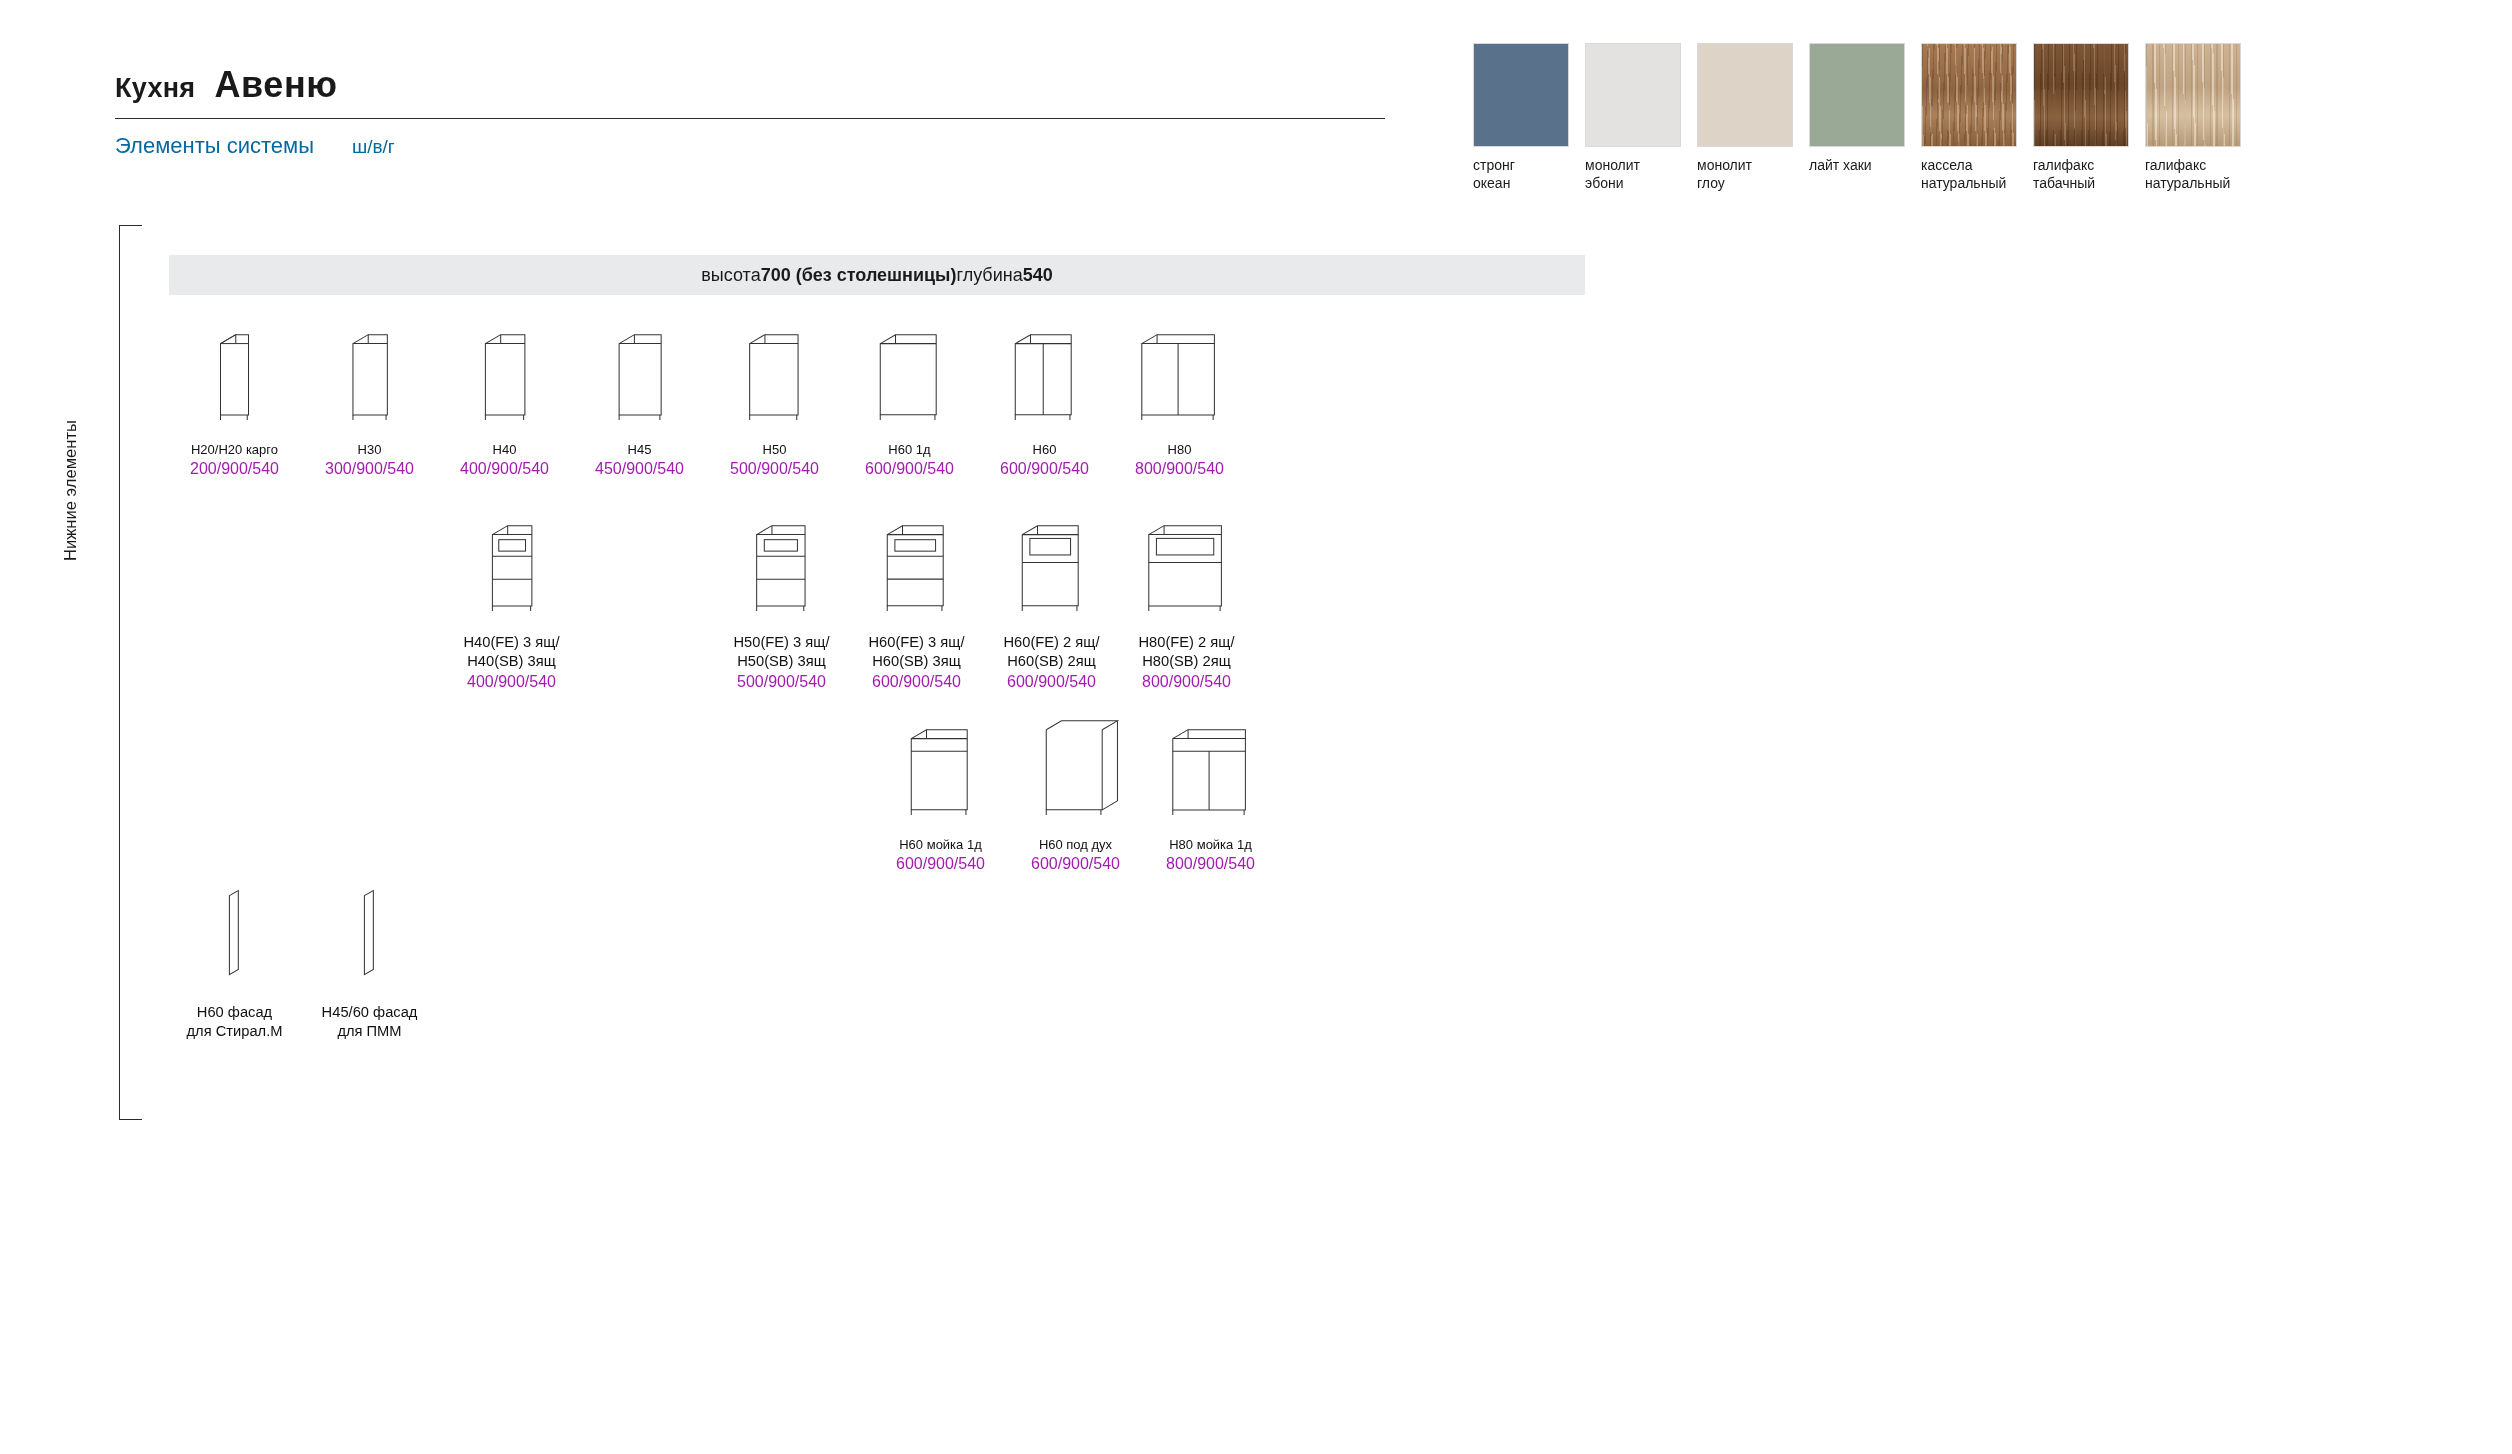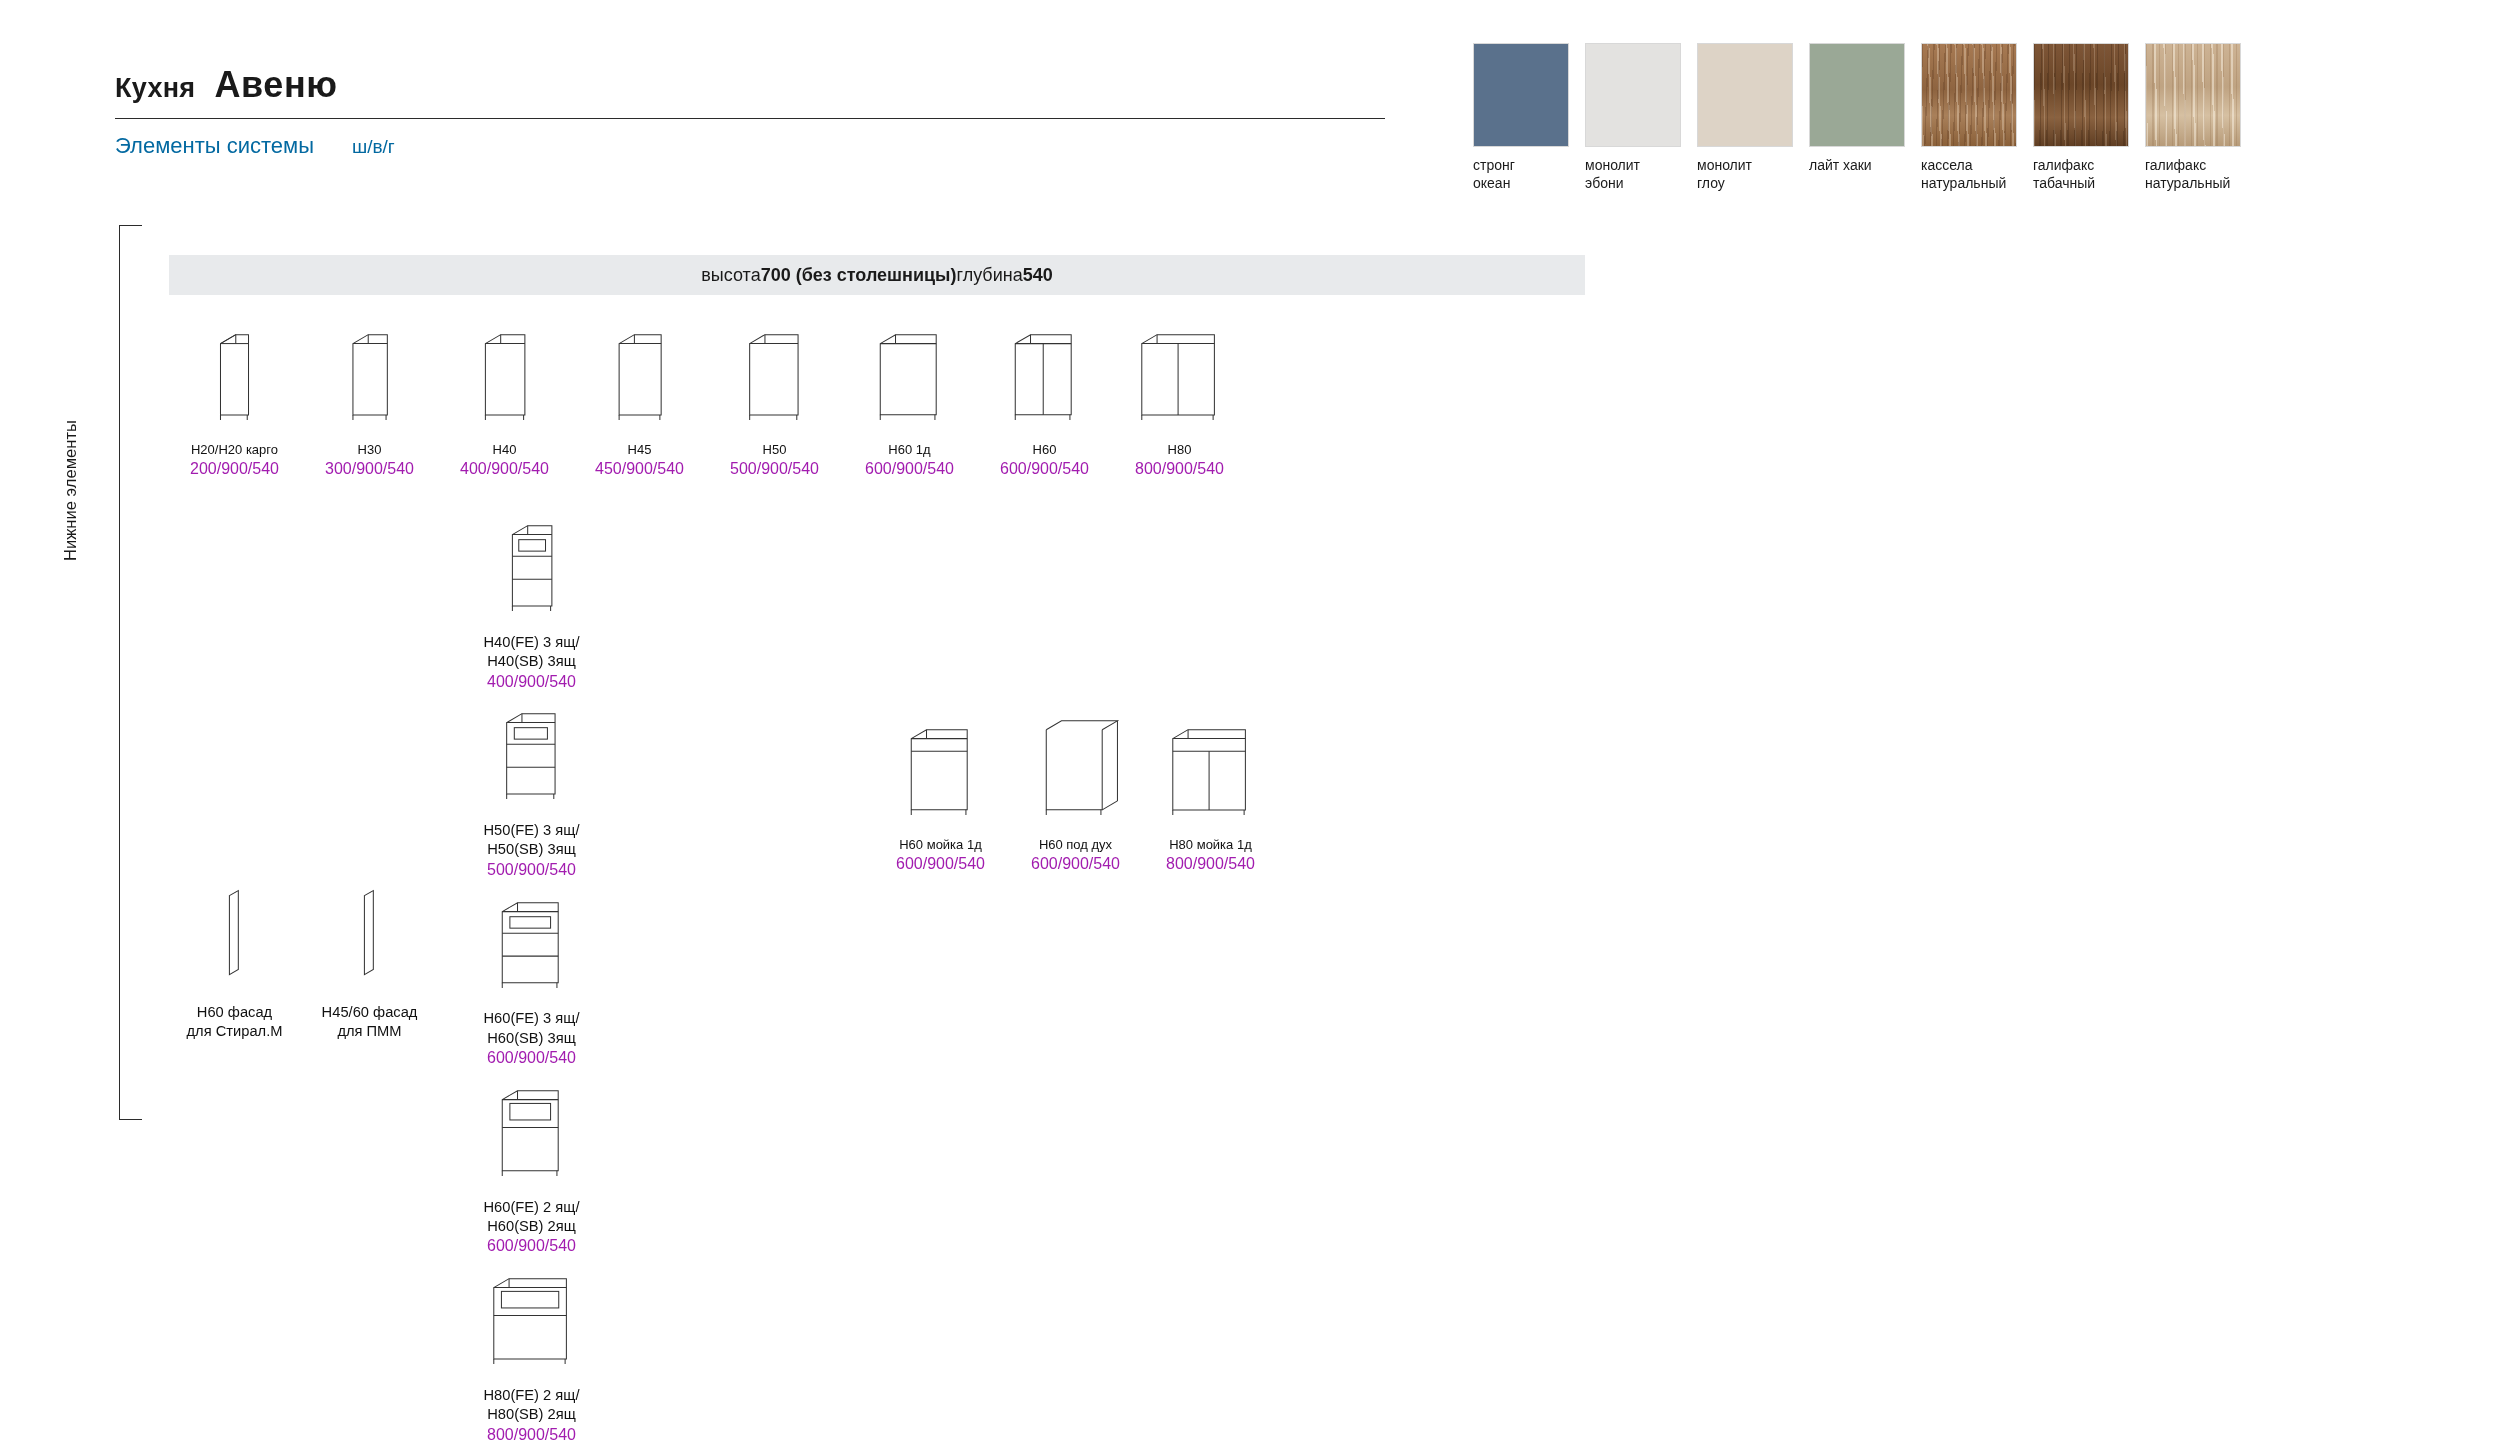--- a/index.html
+++ b/index.html
@@ -163,21 +163,21 @@
     white-space: pre-line;
   }
   .dim {
     font-size: 16px;
     line-height: 1.3;
     color: #a21caf;
   }
   .cap-b { font-size: 14.7px; line-height: 1.32; white-space: pre-line; }
 
   .row1 { left: 167px; top: 313px; }
-  .row2 { left: 464px; top: 504px; flex-direction: column; }
+  .row2 { left: 444px; top: 504px; }
   .row3 { left: 873px; top: 708px; }
   .row4 { left: 167px; top: 874px; }
 
   .spacer-1 { width: 135px; }
 </style>
 </head>
 <body>
 
 <div class="header">
   <div class="title-row">

